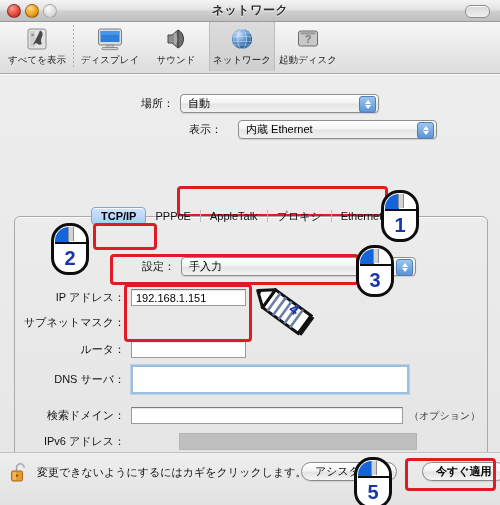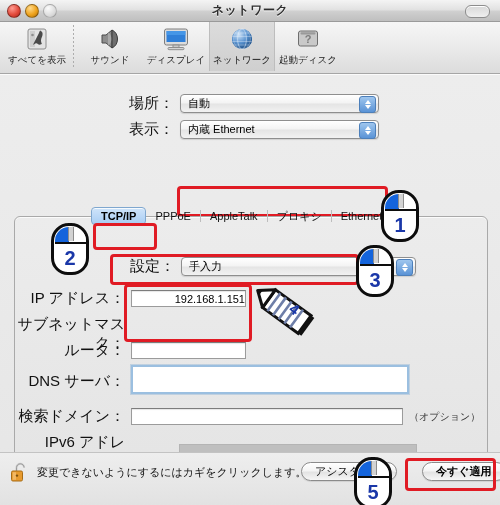--- a/index.html
+++ b/index.html
@@ -57,21 +57,21 @@
   .tb-label{font-size:9.5px;color:#1c1c1c;margin-top:1px;white-space:nowrap;}
   .tb-sep{width:1px;height:42px;margin:3px 3px 0 3px;
     background:repeating-linear-gradient(to bottom,#adadad 0 2px,transparent 2px 4px);}
 
   
   .content{flex:1;position:relative;
     background:linear-gradient(to bottom,#ededed,#e6e6e6);
     border-top:1px solid #fbfbfb;}
 
   .row{display:flex;align-items:center;}
-  .lbl{font-size:15px;color:#111;text-align:right;}
+  .lbl{font-size:11px;color:#111;text-align:right;}
 
   .popup{
     position:relative;height:19px;box-sizing:border-box;
     background:linear-gradient(to bottom,#ffffff 0%,#f3f3f3 48%,#e4e4e4 52%,#f2f2f2 100%);
     border:1px solid #8e8e8e;border-radius:4px;
     box-shadow:inset 0 1px 0 #fff,0 1px 1px rgba(0,0,0,.12);
     display:flex;align-items:center;
     font-size:11px;color:#000;padding-left:7px;
   }
   .popup .arrows{
@@ -80,23 +80,22 @@
     border:1px solid #4c7fba;
     display:flex;flex-direction:column;align-items:center;justify-content:center;gap:1px;
   }
   .arrows i{display:block;width:0;height:0;border-left:3px solid transparent;border-right:3px solid transparent;}
   .arrows i.up{border-bottom:4px solid #fff;}
   .arrows i.dn{border-top:4px solid #fff;}
 
   .field{
     height:17px;box-sizing:border-box;background:#fff;
     border:1px solid #9b9b9b;border-top-color:#7c7c7c;
-    font-size:11px;color:#000;display:flex;align-items:center;padding-left:12px;
+    font-size:11px;color:#000;display:flex;align-items:center;padding-left:4px;
     box-shadow:inset 0 1px 1px rgba(0,0,0,.10);
-    justify-content:flex-end;
   }
   .field.focused{border:2px solid #9bbfe0;height:29px;box-shadow:0 0 0 1px rgba(120,165,210,.35);}
   .field.disabled{background:#bfbfbf;border-color:#b4b4b4;box-shadow:none;}
 
   
   .tabbox{
     position:absolute;left:14px;top:141px;width:472px;height:270px;
     background:linear-gradient(to bottom,#ececec,#e4e4e4);
     border:1px solid #a9a9a9;border-radius:6px;
     box-shadow:inset 0 1px 0 #fbfbfb;
@@ -188,39 +187,39 @@
         </svg>
       </div>
       <div class="tb-label">すべてを表示</div>
     </div>
 
     <div class="tb-sep"></div>
 
     <div class="tb-item">
       <div class="tb-ico">
         <svg width="28" height="26" viewBox="0 0 28 26">
-          <path d="M6 9h4l6-5v18l-6-5H6z" fill="#8d8d8d" stroke="#4a4a4a" stroke-width="1"></path>
-          <path d="M16 4v18c3.5-1.5 5.5-5 5.5-9S19.5 5.5 16 4z" fill="#6e6e6e" stroke="#3a3a3a" stroke-width="1"></path>
-          <path d="M12 6.5v13c2.2-1.2 3.4-3.6 3.4-6.5S14.2 7.7 12 6.5z" fill="#bcbcbc" opacity=".6"></path>
-        </svg>
-      </div>
-      <div class="tb-label">サウンド</div>
-    </div>
-
-    <div class="tb-item">
-      <div class="tb-ico">
-        <svg width="28" height="26" viewBox="0 0 28 26">
           <rect x="2.5" y="3" width="23" height="16" rx="2" fill="#dcdcdc" stroke="#7e7e7e"></rect>
           <rect x="4.5" y="5" width="19" height="11" fill="#2f7fd8"></rect>
           <rect x="4.5" y="5" width="19" height="4" fill="#4fa0ee" opacity=".7"></rect>
           <rect x="11" y="19" width="6" height="3" fill="#c9c9c9" stroke="#8e8e8e"></rect>
           <rect x="6" y="21.5" width="16" height="2.2" rx="1" fill="#d4d4d4" stroke="#8e8e8e"></rect>
         </svg>
       </div>
       <div class="tb-label">ディスプレイ</div>
+    </div>
+
+    <div class="tb-item">
+      <div class="tb-ico">
+        <svg width="28" height="26" viewBox="0 0 28 26">
+          <path d="M6 9h4l6-5v18l-6-5H6z" fill="#8d8d8d" stroke="#4a4a4a" stroke-width="1"></path>
+          <path d="M16 4v18c3.5-1.5 5.5-5 5.5-9S19.5 5.5 16 4z" fill="#6e6e6e" stroke="#3a3a3a" stroke-width="1"></path>
+          <path d="M12 6.5v13c2.2-1.2 3.4-3.6 3.4-6.5S14.2 7.7 12 6.5z" fill="#bcbcbc" opacity=".6"></path>
+        </svg>
+      </div>
+      <div class="tb-label">サウンド</div>
     </div>
 
     <div class="tb-item selected">
       <div class="tb-ico">
         <svg width="26" height="26" viewBox="0 0 26 26">
           <circle cx="13" cy="13" r="10" fill="#2f6fb5"></circle>
           <circle cx="13" cy="13" r="10" fill="url(#g1)"></circle>
           <defs>
             <radialGradient id="g1" cx="35%" cy="28%" r="75%">
               <stop offset="0%" stop-color="#cfe3f7"></stop>
@@ -255,22 +254,22 @@
       <div class="popup" style="width:199px;margin-left:6px;">
         <span>自動</span>
         <span class="arrows">
             <i class="up"></i>
             <i class="dn"></i>
           </span>
       </div>
     </div>
 
     <div class="row" style="position:absolute;left:0;top:45px;width:100%;">
-      <div class="lbl" style="width:174px;">表示：</div>
-      <div class="popup" style="width:199px;margin-left:6px;">
+      <div class="lbl" style="width:174px;margin-left:48px;">表示：</div>
+      <div class="popup" style="width:199px;margin-left:16px;">
         <span>内蔵 Ethernet</span>
         <span class="arrows">
             <i class="up"></i>
             <i class="dn"></i>
           </span>
       </div>
     </div>
     <div class="redbox" style="left:177px;top:111px;width:205px;height:25px;"></div>
 
     <div class="tabbox">

